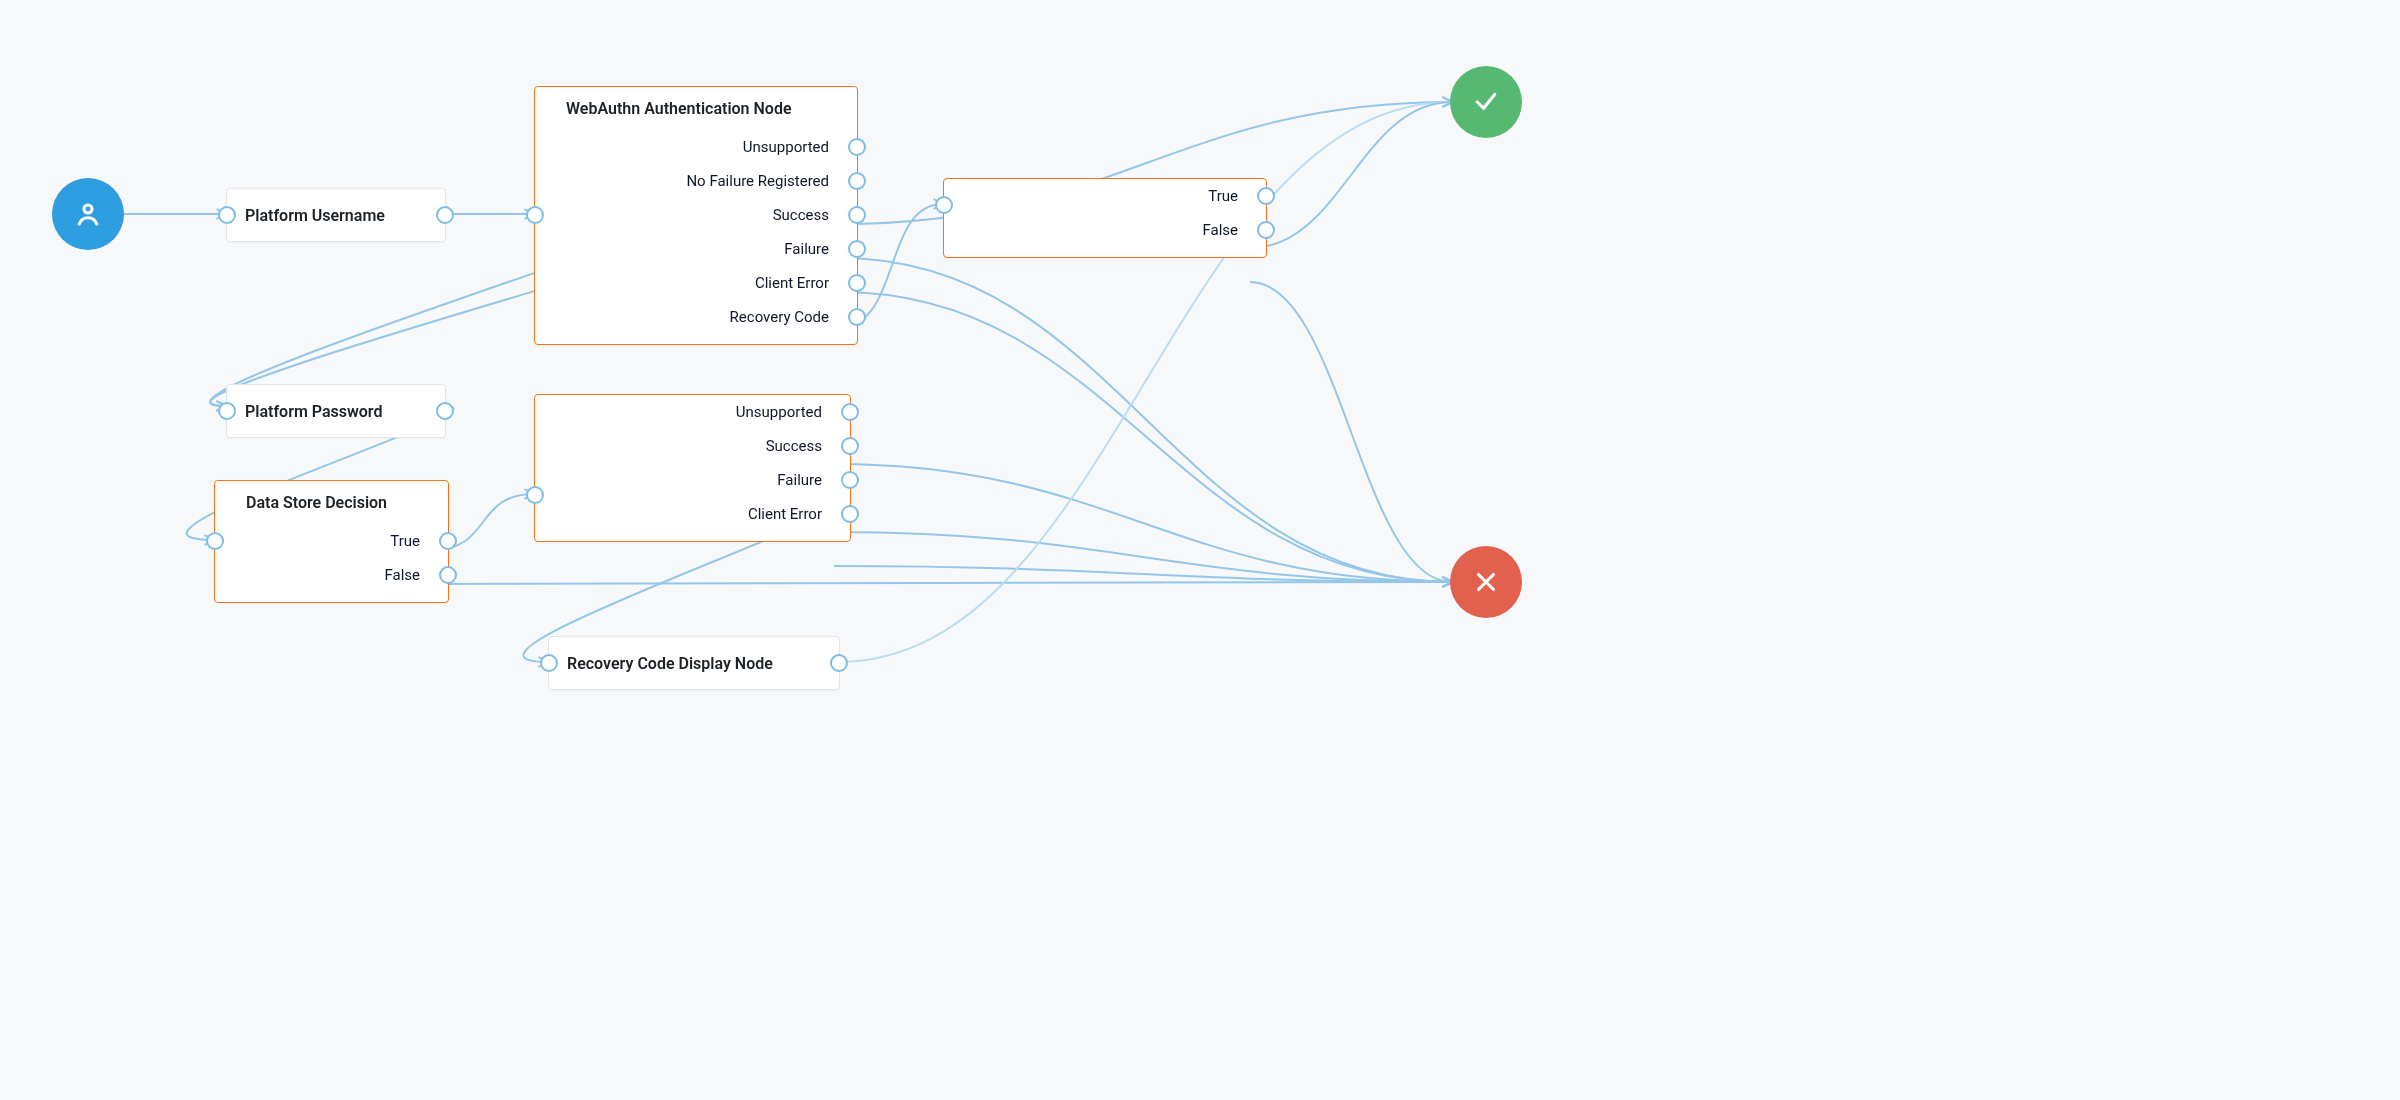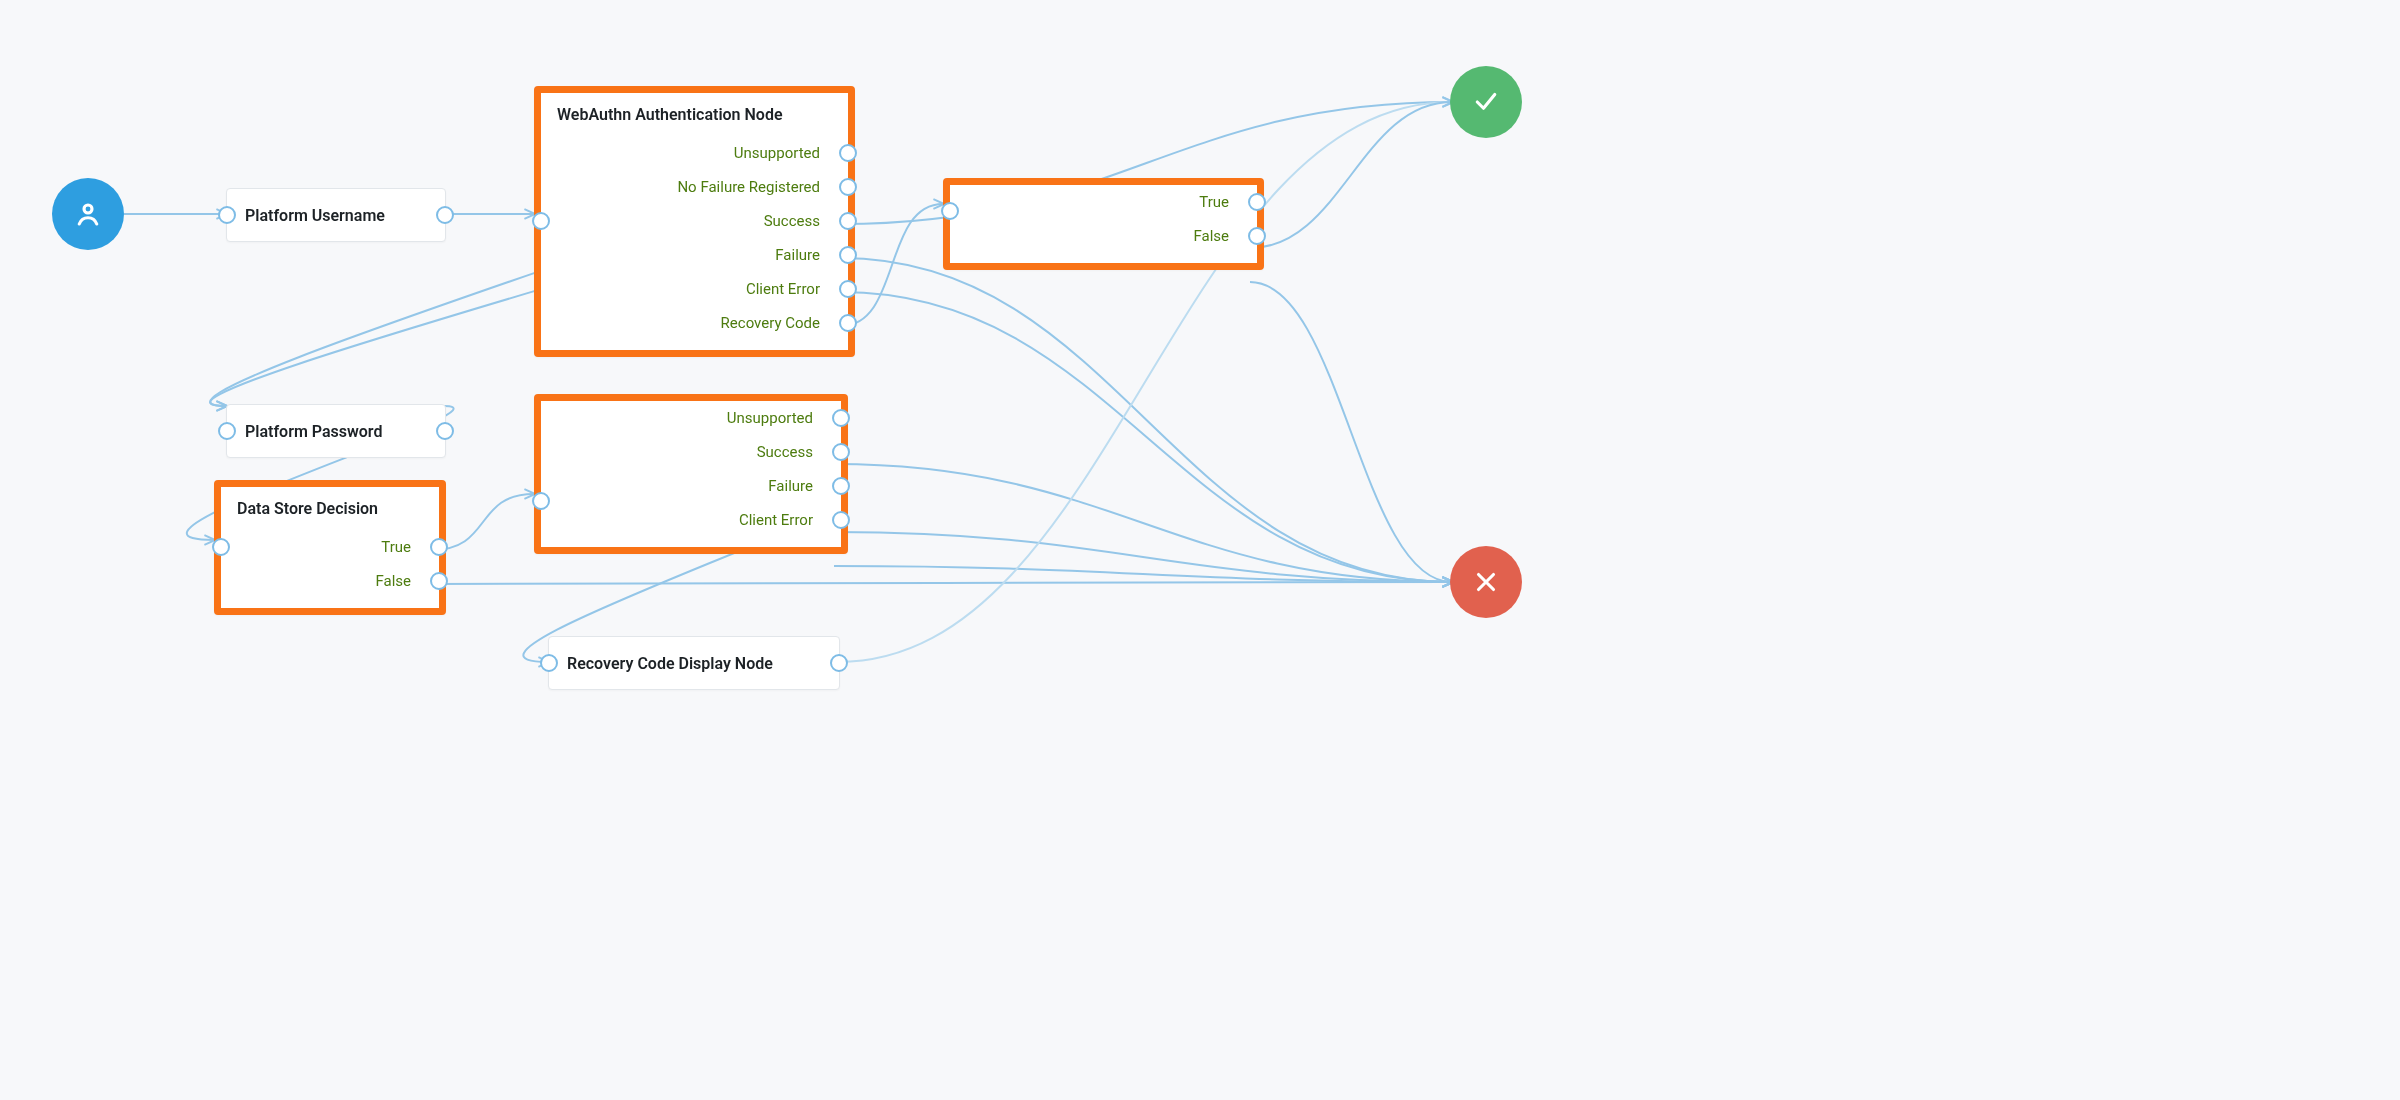--- a/index.html
+++ b/index.html
@@ -1,21 +1,21 @@
 <!DOCTYPE html>
 <html><head>
 <meta charset="utf-8">
 <style>
   html,body{margin:0;padding:0;width:100%;height:100%;font-family:-apple-system,BlinkMacSystemFont,"Segoe UI",Roboto,Helvetica,Arial,sans-serif;background:#f7f8fa;}
   #canvas{position:relative;width:1560px;height:720px;background:#f7f8fa;}
   svg#wires{position:absolute;left:0;top:0;width:1560px;height:720px;pointer-events:none;}
-  .node{position:absolute;background:#fff;border:7px solid #f97316;border-radius:4px;box-shadow:0 1px 2px rgba(0,0,0,0.03);}
+  .node{position:absolute;background:#fff;border:1px solid #f97316;border-radius:4px;box-shadow:0 1px 2px rgba(0,0,0,0.03);padding-left:15px;}
   .node-title{font-weight:600;font-size:16px;color:#1d2226;padding:12px 16px;white-space:nowrap;overflow:hidden;text-overflow:ellipsis;}
   .outputs{padding:0 0 10px 0;}
-  .output-row{position:relative;display:flex;justify-content:flex-end;align-items:center;height:34px;padding-right:28px;font-size:15px;color:#4d7c0f;}
+  .output-row{position:relative;display:flex;justify-content:flex-end;align-items:center;height:34px;padding-right:28px;font-size:15px;color:#0f172a;}
   .port{position:absolute;width:14px;height:14px;border:2px solid #7ebce6;border-radius:50%;background:#fff;}
   .port.out{right:-9px;top:50%;transform:translateY(-50%);}
   .port.in{left:-9px;top:50%;transform:translateY(-50%);}
   .port.single-out{position:absolute;right:-9px;top:50%;transform:translateY(-50%);}
   .simple-node{position:absolute;background:#fff;border:1px solid #e2e6ea;border-radius:4px;box-shadow:0 1px 2px rgba(0,0,0,0.03);display:flex;align-items:center;text-align:right;}
   .simple-node .node-title{padding:14px 30px 14px 18px;}
   .start-circle{position:absolute;width:72px;height:72px;border-radius:50%;background:#2e9ee0;display:flex;align-items:center;justify-content:center;}
   .end-circle{position:absolute;width:72px;height:72px;border-radius:50%;display:flex;align-items:center;justify-content:center;}
   .end-circle.success{background:#55b971;}
   .end-circle.failure{background:#e1614e;}
@@ -106,21 +106,21 @@
           <span>True</span>
           <span class="port out"></span>
         </div>
       <div class="output-row">
           <span>False</span>
           <span class="port out"></span>
         </div>
     </div>
   </div>
 
-  <div class="simple-node" style="left:226px;top:404px;width:218px;height:52px;">
+  <div class="simple-node" style="left:226px;top:384px;width:218px;height:52px;">
     <span class="port in"></span>
     <div class="node-title">Platform Password</div>
     <span class="port single-out"></span>
   </div>
 
   <div class="node" style="left:214px;top:480px;width:218px;">
     <span class="port in" style="top:60px;"></span>
     <div class="node-title">Data Store Decision</div>
     <div class="outputs">
       <div class="output-row">

